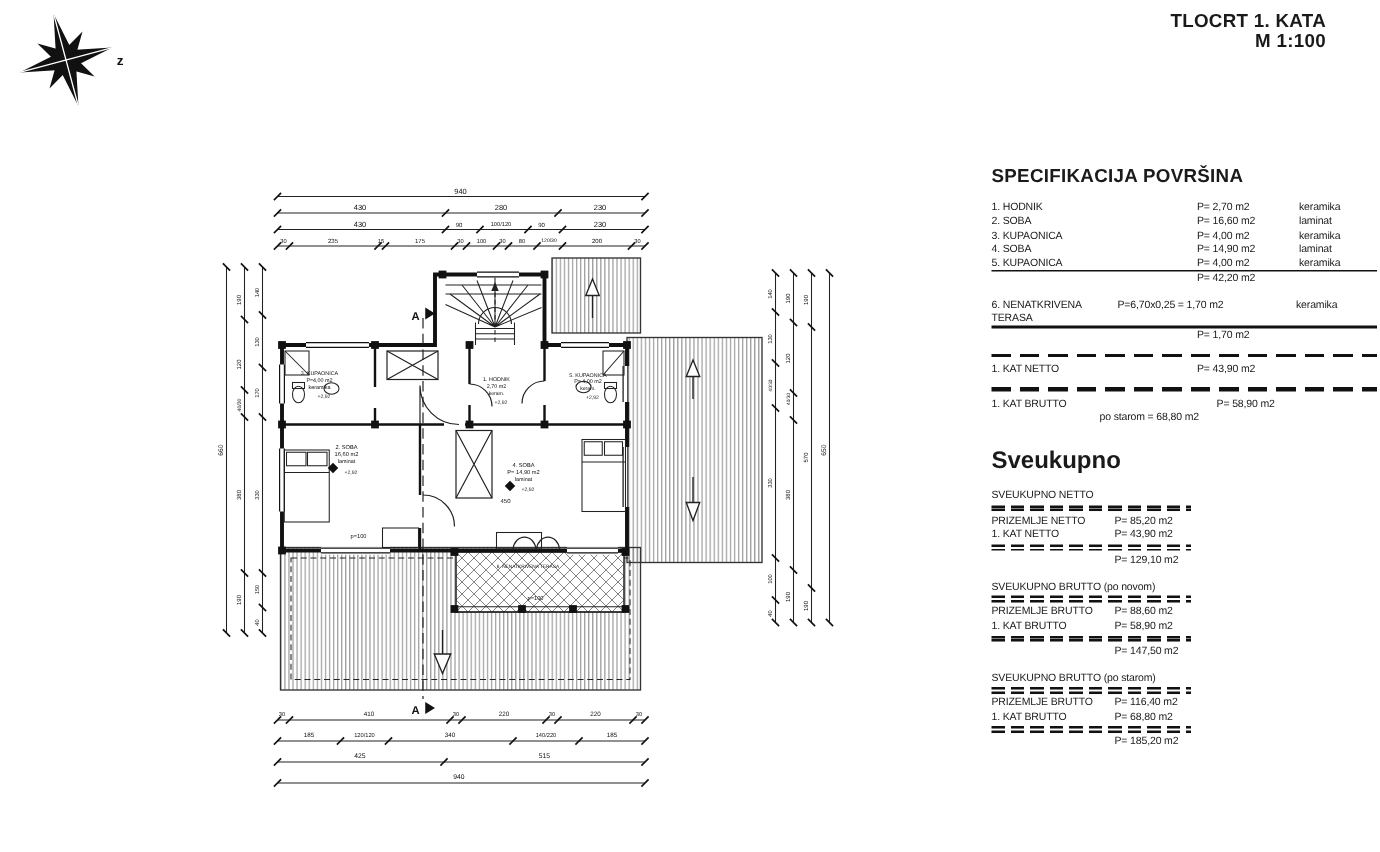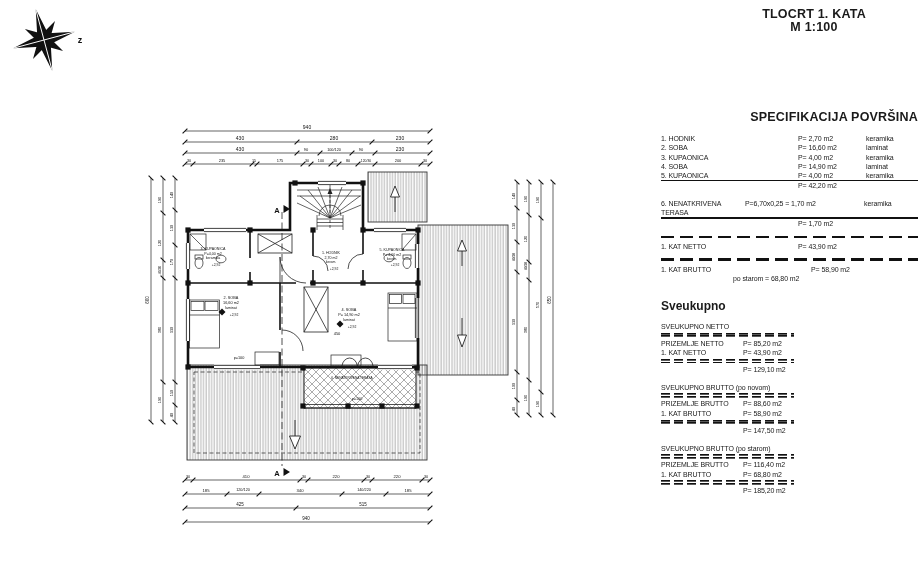--- a/index.html
+++ b/index.html
@@ -3,25 +3,25 @@
 <meta charset="utf-8">
 <style>
   html,body{margin:0;padding:0;}
   body{
     width:920px;height:568px;position:relative;background:#ffffff;
     font-family:"Liberation Sans","DejaVu Sans",sans-serif;color:#1a1a1a;
     overflow:hidden;
   }
   #plan-svg{position:absolute;left:0;top:0;}
   .title-block{
-    position:absolute;right:36px;top:8px;width:140px;text-align:center;
+    position:absolute;right:36px;top:8px;width:140px;text-align:right;
     font-weight:bold;font-size:12.5px;line-height:13px;letter-spacing:.2px;
   }
   .spec-panel{position:absolute;left:661px;top:110px;width:257px;}
-  .spec-title{font-weight:bold;font-size:12.5px;letter-spacing:.2px;text-align:right;}
+  .spec-title{font-weight:bold;font-size:12.5px;letter-spacing:.2px;}
   .floor-title{font-weight:bold;font-size:13.5px;margin-top:13px;}
   .rooms{margin-top:10px;}
   .row{display:flex;font-size:7px;line-height:9.3px;letter-spacing:-0.1px;}
   .c-name{width:137px;}
   .c-val{width:68px;}
   .c-mat{flex:1;}
   .underlined{border-bottom:1.7px solid #111;}
   .terrace-row{margin-top:8px;border-bottom:2px solid #111;}
   .t-name{width:84px;}
   .t-calc{width:119px;}
@@ -29,21 +29,21 @@
   .rule-dash{height:2.4px;margin:7px 0 4px 0;
     background:repeating-linear-gradient(90deg,#111 0 13px,transparent 13px 19px);}
   .rule-ddash{height:4.6px;width:133px;margin:1.5px 0;
     background-image:repeating-linear-gradient(90deg,#111 0 9px,transparent 9px 13px),
                      repeating-linear-gradient(90deg,#111 0 9px,transparent 9px 13px);
     background-size:100% 1.7px,100% 1.7px;background-position:0 0,0 2.9px;background-repeat:no-repeat;}
   .netto-row{margin:2px 0 4px 0;}
   .brutto-row{margin-top:3px;}
   .c-val-b{margin-left:100px;}
   .brutto-note{font-size:7px;line-height:9px;margin-left:72px;letter-spacing:-0.1px;}
-  .sve-title{font-weight:bold;font-size:12px;margin:16px 0 9px 0;}
+  .sve-title{font-weight:bold;font-size:16px;margin:16px 0 9px 0;}
   .block{margin-bottom:9px;}
   .block-title{font-size:7px;line-height:9px;letter-spacing:-0.1px;}
   .b-name{width:82px;}
   .block-total{font-size:7px;line-height:9px;margin-left:82px;letter-spacing:-0.1px;}
 </style>
 </head>
 <body>
 
 <svg id="plan-svg" width="920" height="568" viewBox="0 0 920 568" xmlns="http://www.w3.org/2000/svg">
   <defs>

